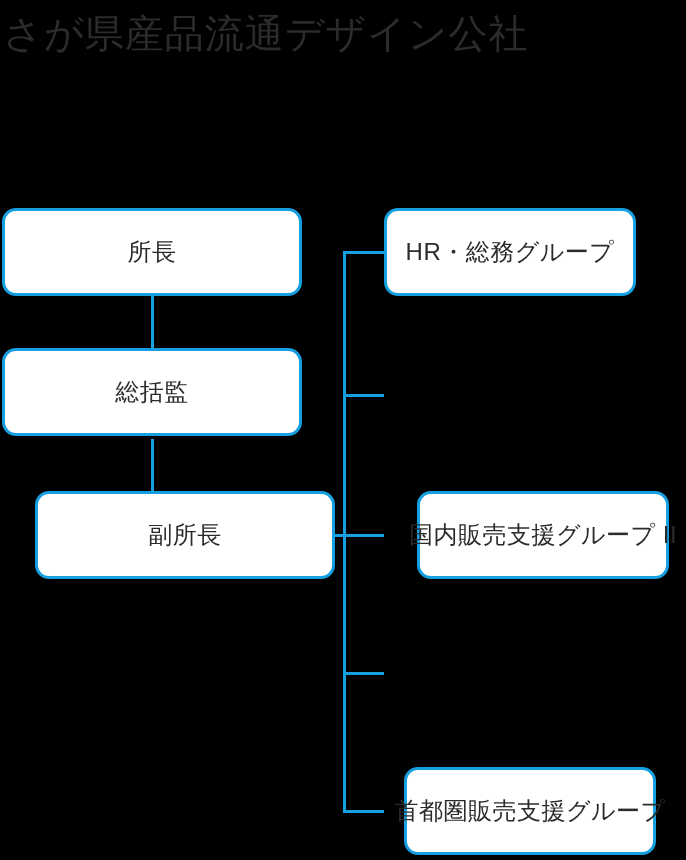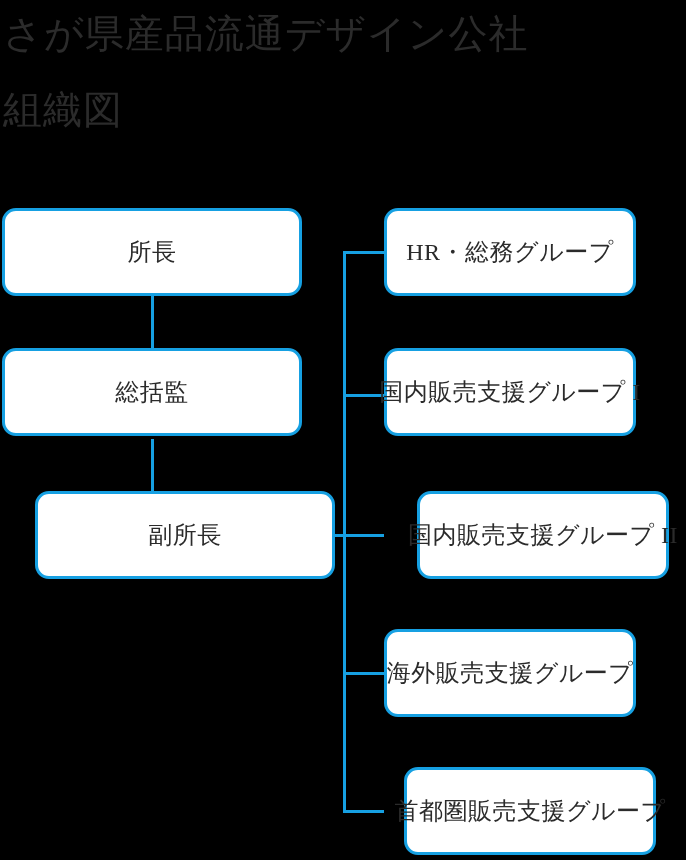--- a/index.html
+++ b/index.html
@@ -36,21 +36,20 @@
     border:3px solid var(--accent-blue);
     border-radius:14px;
     display:flex;
     align-items:center;
     justify-content:center;
     color:var(--text-color);
     font-size:24px;
     font-weight:500;
     letter-spacing:0.5px;
     white-space:nowrap;
-    font-family:Liberation Serif, serif;
   }
   .col-left{left:2px;width:300px;height:88px;}
   .col-right{left:384px;width:252px;height:88px;}
   .row1{top:208px;}
   .row2{top:348px;}
   .row3{top:491px;margin-left:33px;}
   .row4{top:629px;}
   .row5{top:767px;margin-left:20px;}
   .line{position:absolute;background:var(--accent-blue);}
   .v-line{width:3px;}
@@ -64,21 +63,20 @@
   .stub-r2{top:394px;}
   .stub-r4{top:672px;}
   .stub-r5{top:810px;}
 </style>
 </head>
 <body>
 
 <div class="canvas">
 
   <div class="title-line l1">さが県産品流通デザイン公社</div>
-  <div class="title-line l2">組織図</div>
 
   <div class="line v-line line-left-1"></div>
   <div class="line v-line line-left-2"></div>
   <div class="line h-line line-mid"></div>
   <div class="line v-line line-trunk"></div>
   <div class="line h-line stub stub-r1"></div>
   <div class="line h-line stub stub-r2"></div>
   <div class="line h-line stub stub-r4"></div>
   <div class="line h-line stub stub-r5"></div>
 
@@ -88,26 +86,20 @@
   <div class="org-node col-left row2">
     <span>総括監</span>
   </div>
   <div class="org-node col-left row3">
     <span>副所長</span>
   </div>
 
   <div class="org-node col-right row1">
     <span>HR・総務グループ</span>
   </div>
-  <div class="org-node col-right row2">
-    <span>国内販売支援グループ I</span>
-  </div>
   <div class="org-node col-right row3">
     <span>国内販売支援グループ II</span>
-  </div>
-  <div class="org-node col-right row4">
-    <span>海外販売支援グループ</span>
   </div>
   <div class="org-node col-right row5">
     <span>首都圏販売支援グループ</span>
   </div>
 
 </div>
 
 </body></html>

